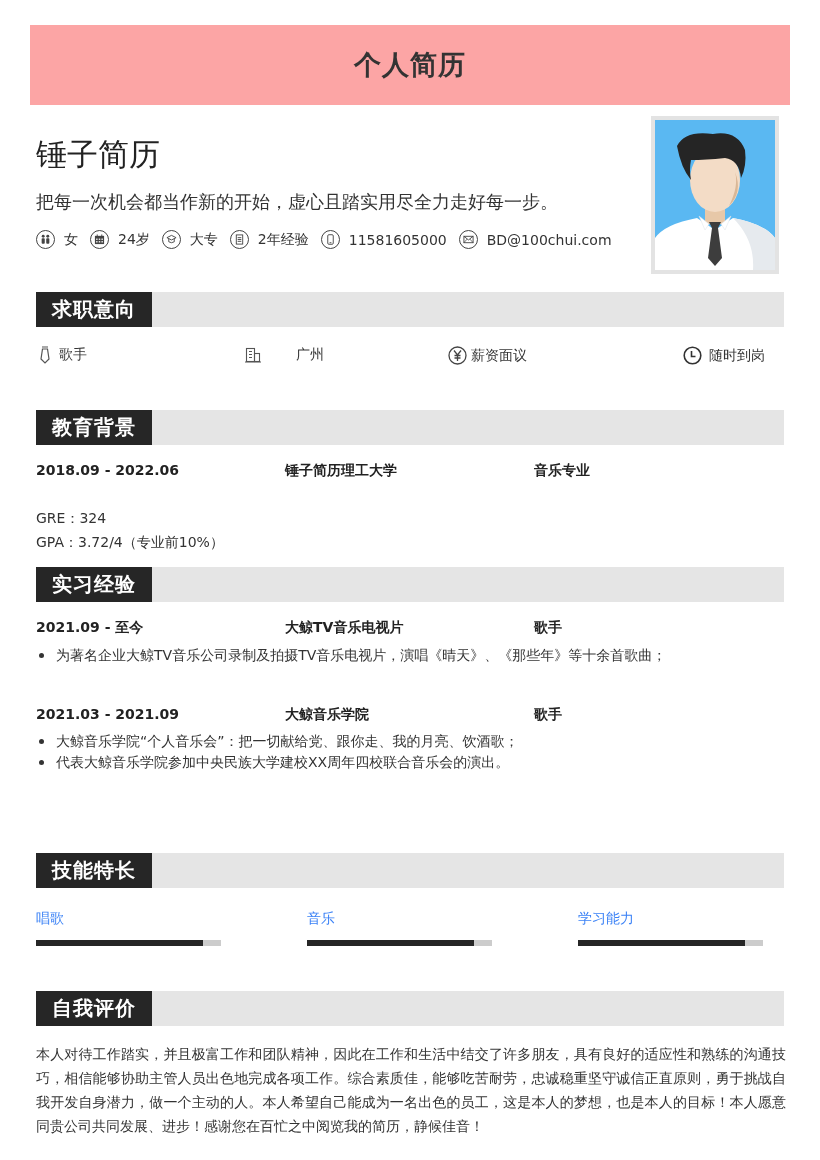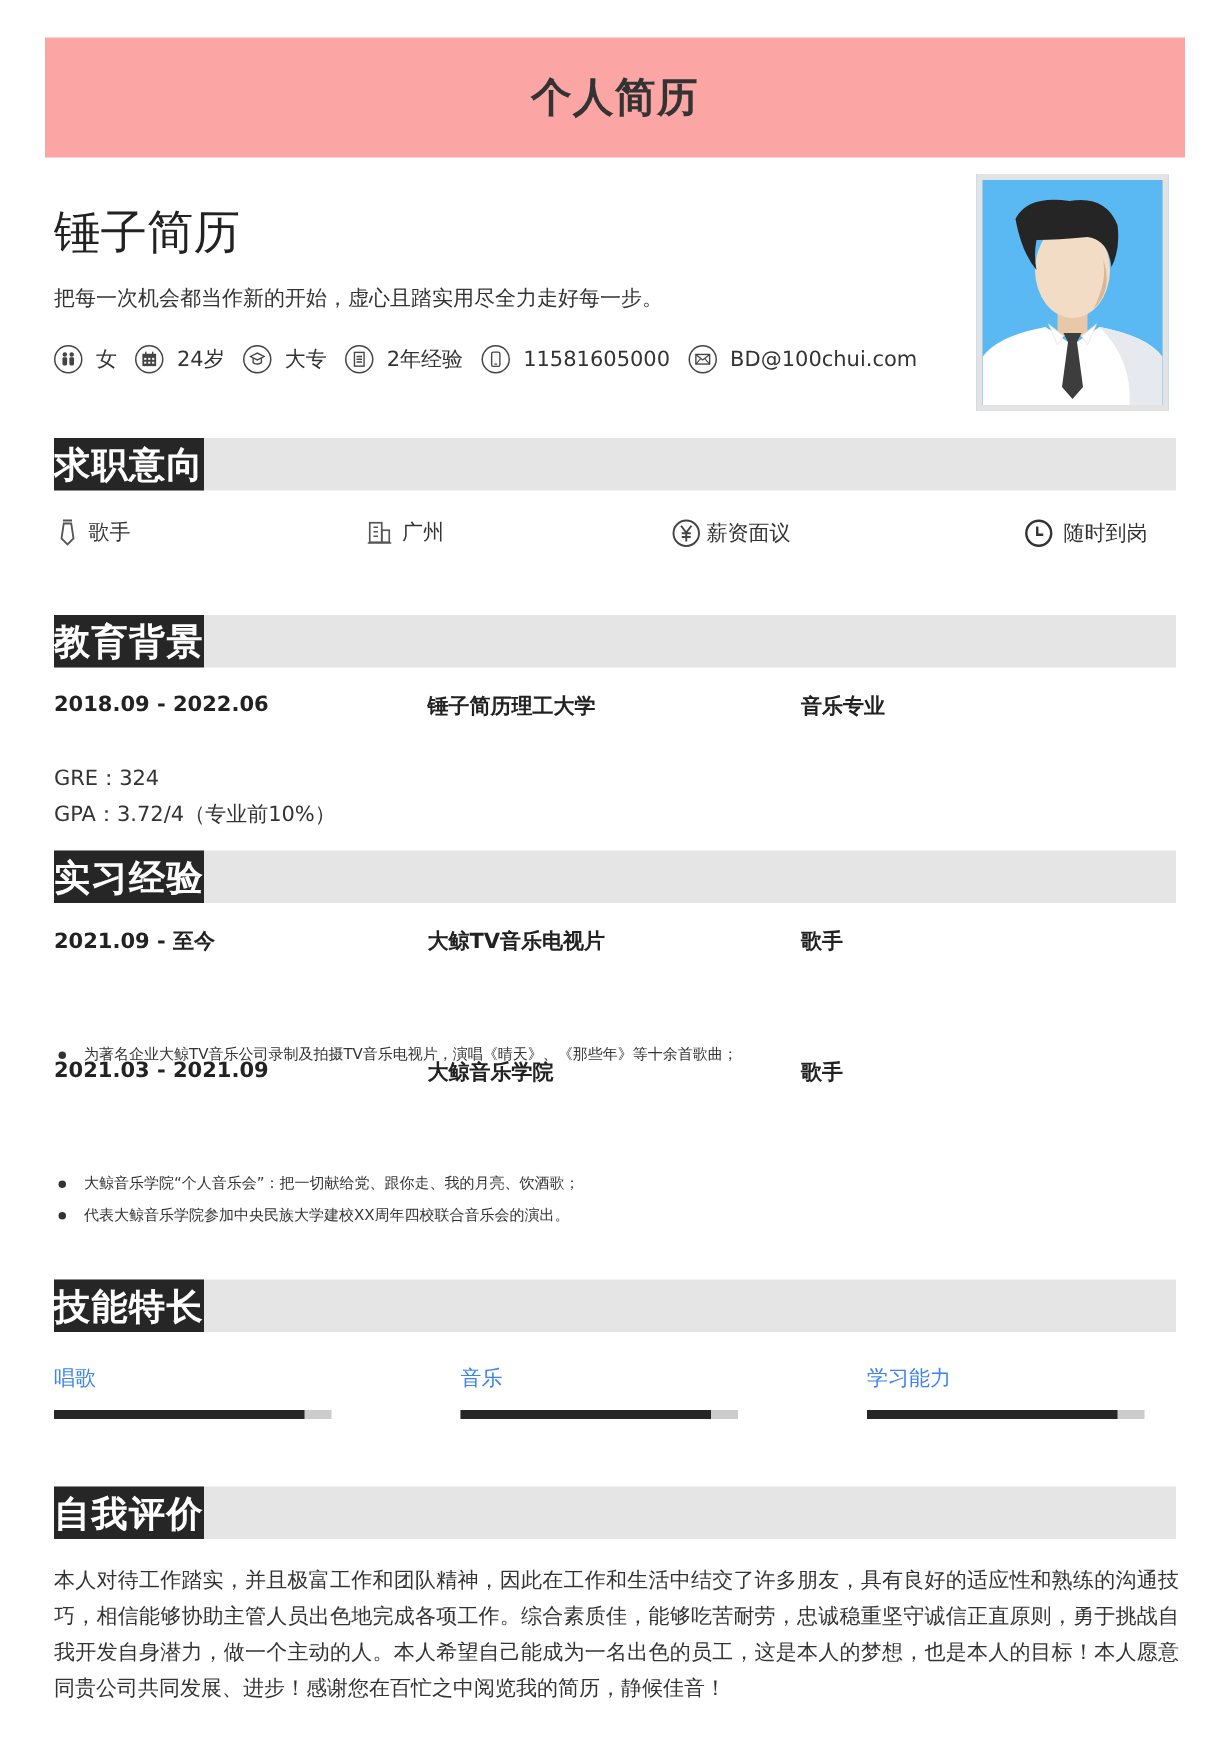--- a/index.html
+++ b/index.html
@@ -8,54 +8,54 @@
     font-family: "DejaVu Sans", "Liberation Sans", sans-serif;
     color: #333; position: relative; overflow: hidden;
   }
   .banner {
     position: absolute; left: 30px; top: 25px; width: 760px; height: 80px;
     background: #fca5a5; display: flex; align-items: center; justify-content: center;
   }
   .banner-title { font-size: 27px; font-weight: bold; color: #333; letter-spacing: 1px; }
 
   .name { position: absolute; left: 36px; top: 134px; font-size: 31px; color: #222; }
-  .motto { position: absolute; left: 36px; top: 190px; font-size: 14px; color: #333; }
+  .motto { position: absolute; left: 36px; top: 190px; font-size: 18px; color: #333; }
   .info-row {
     position: absolute; left: 36px; top: 230px; display: flex; align-items: center;
     font-size: 14px; color: #333;
   }
   .info-item { display: flex; align-items: center; margin-right: 12px; }
   .circ-icon {
     width: 19px; height: 19px; border: 1.3px solid #444; border-radius: 50%;
     display: inline-flex; align-items: center; justify-content: center; margin-right: 9px;
   }
   .circ-icon svg { width: 11px; height: 11px; }
 
   .photo {
     position: absolute; left: 651px; top: 116px; width: 128px; height: 158px;
     border: 4px solid #e3e3e3; background: #5ab8f2; overflow: hidden;
   }
 
   .section-header {
     position: absolute; left: 36px; width: 748px; height: 35px; background: #e5e5e5;
   }
   .section-label {
-    position: absolute; left: 0; top: 0; height: 35px; width: 100px; background: #262626;
-    color: #fff; font-size: 24px; font-weight: bold; display: flex; align-items: center;
+    position: absolute; left: 0; top: 0; height: 35px; width: 116px; background: #262626;
+    color: #fff; font-size: 20px; font-weight: bold; display: flex; align-items: center;
     justify-content: center; letter-spacing: 1px;
   }
 
   .intent-row { position: absolute; top: 346px; left: 36px; width: 748px; height: 22px; font-size: 14px; }
   .intent-item { position: absolute; display: flex; align-items: center; top: 0; }
   .intent-item .ic { margin-right: 7px; display: inline-flex; }
 
   .row3 { position: absolute; left: 36px; width: 748px; font-size: 14px; font-weight: bold; color: #222; }
   .row3 span { position: absolute; top: 0; }
   .plain { position: absolute; left: 36px; font-size: 14px; color: #333; }
-  ul.bullets { position: absolute; left: 36px; width: 750px; list-style: none; font-size: 10px; color: #333; margin-top: 48px; }
+  ul.bullets { position: absolute; left: 36px; width: 750px; list-style: none; font-size: 14px; color: #333; }
   ul.bullets li { position: relative; padding-left: 20px; line-height: 21px; }
   ul.bullets li::before {
     content: ""; position: absolute; left: 3px; top: 8px; width: 5px; height: 5px;
     border-radius: 50%; background: #333;
   }
 
   .skill { position: absolute; top: 910px; width: 186px; }
   .skill-name { font-size: 14px; color: #3b82f6; }
   .skill-track { position: absolute; top: 30px; left: 0; width: 185px; height: 6px; background: #cccccc; }
   .skill-fill { height: 6px; background: #262626; }
@@ -163,21 +163,21 @@
 </div>
 <div class="intent-row">
   <div class="intent-item" style="left:2px;">
     <span class="ic">
       <svg width="14" height="18" viewBox="0 0 14 18">
           <path d="M4 1 H10 M4.5 3 H9.5 L11 13 L7 17 L3 13 Z" fill="none" stroke="#555" stroke-width="1.2"></path>
         </svg>
     </span>
     <span>歌手</span>
   </div>
-  <div class="intent-item" style="left:209px;">
+  <div class="intent-item" style="left:209px;gap:28px;">
     <span class="ic">
       <svg width="16" height="16" viewBox="0 0 16 16">
           <rect x="1.5" y="1.5" width="8" height="13" fill="none" stroke="#555" stroke-width="1.1"></rect>
           <rect x="9.5" y="6.5" width="5" height="8" fill="none" stroke="#555" stroke-width="1.1"></rect>
           <line x1="4" y1="4.5" x2="7" y2="4.5" stroke="#555"></line>
           <line x1="4" y1="7.5" x2="7" y2="7.5" stroke="#555"></line>
           <line x1="4" y1="10.5" x2="7" y2="10.5" stroke="#555"></line>
           <line x1="0" y1="15" x2="16" y2="15" stroke="#555"></line>
         </svg>
     </span>

